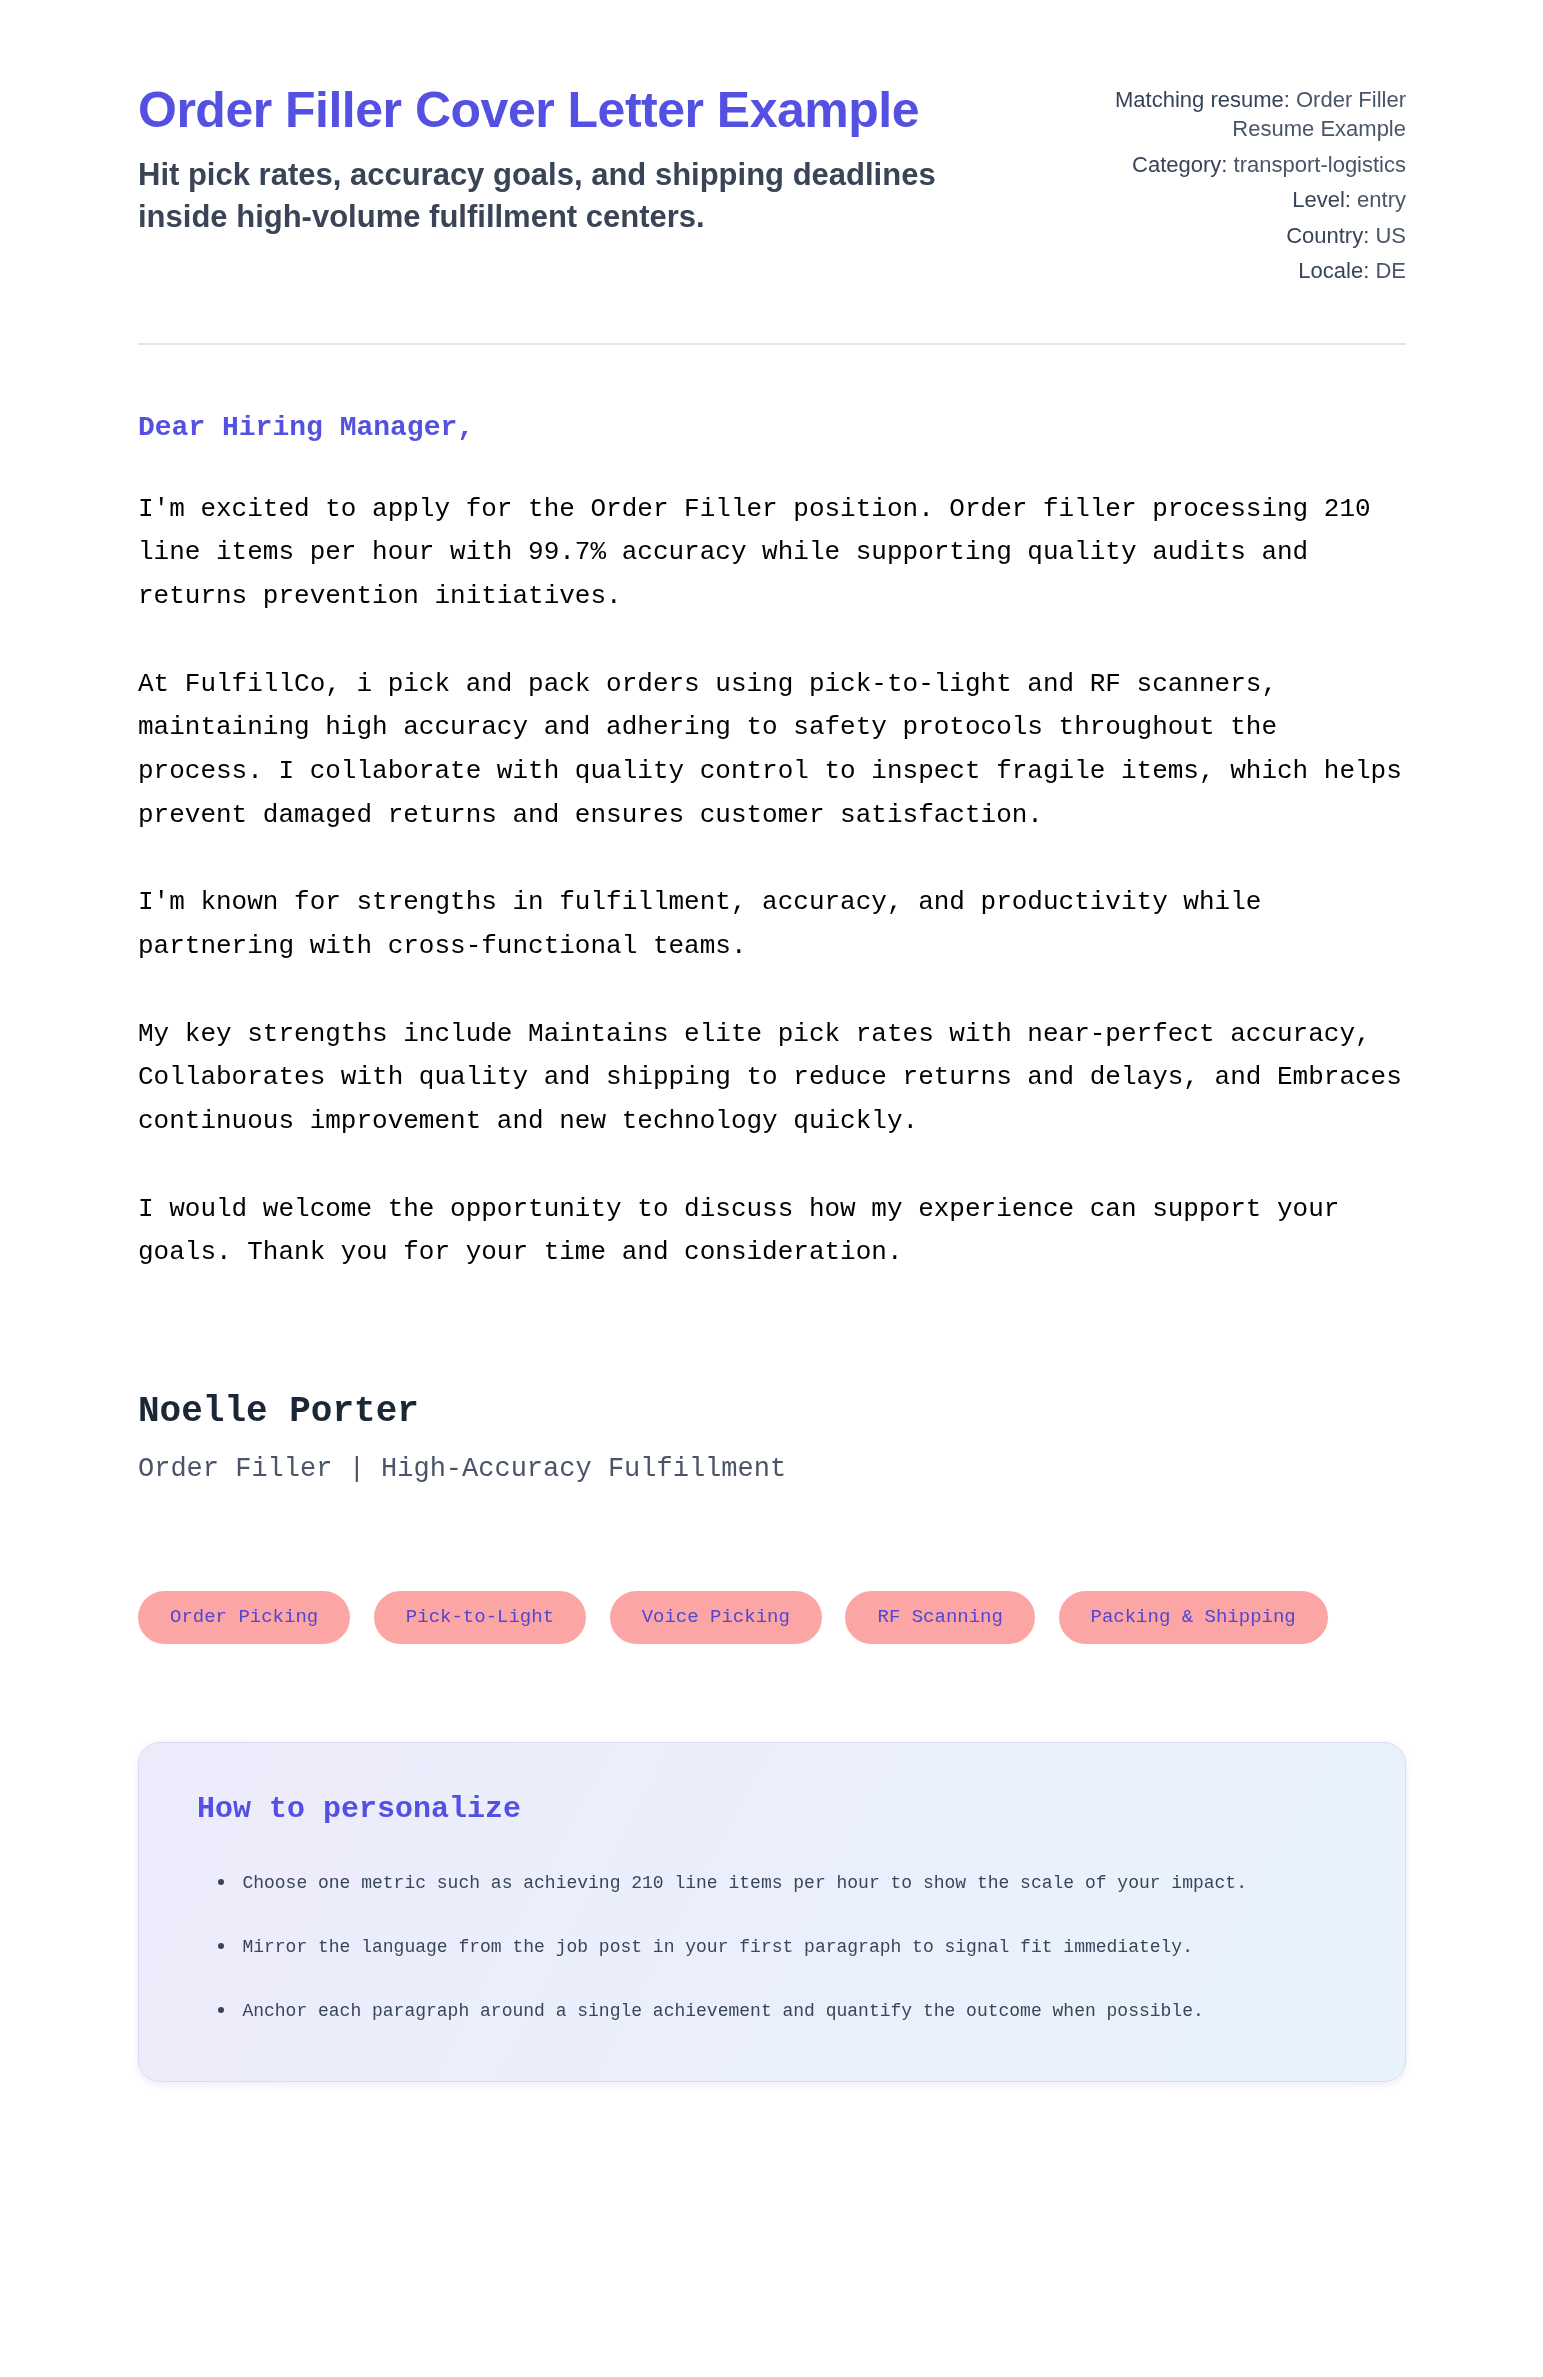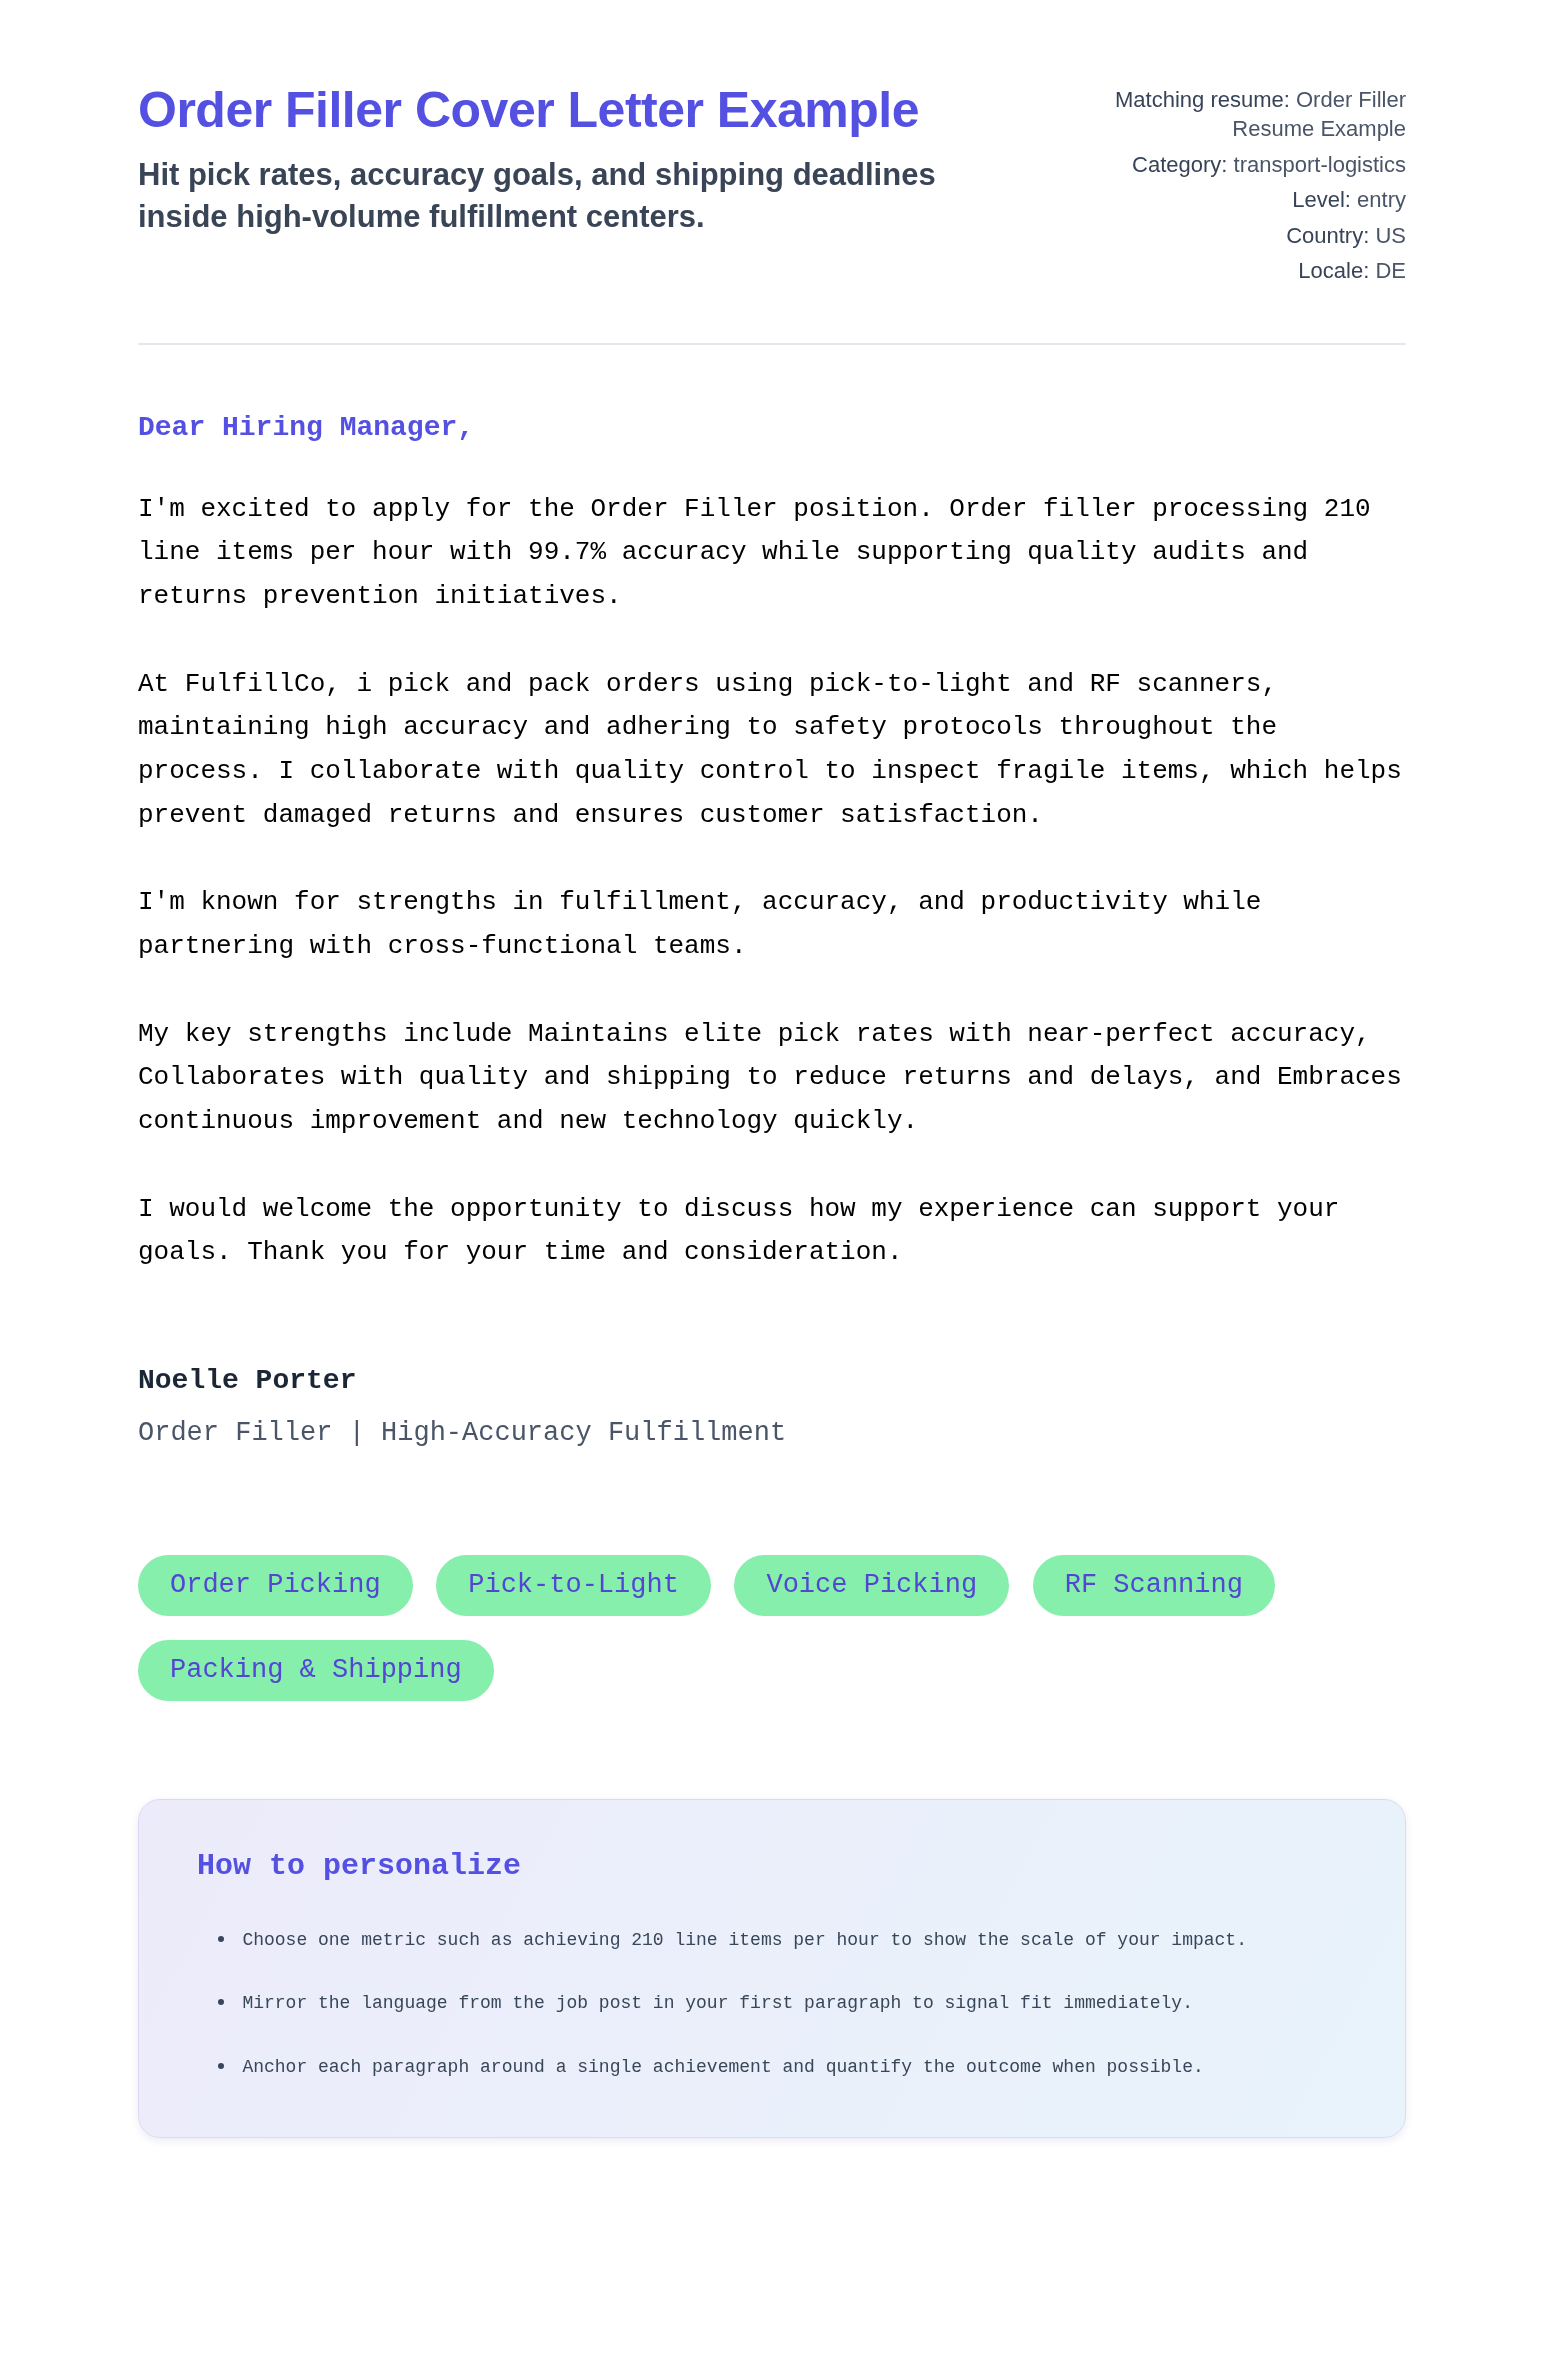--- a/index.html
+++ b/index.html
@@ -67,43 +67,43 @@
     margin-bottom: 45px;
   }
   .para {
     font-size: 26px;
     line-height: 1.68;
     color: #000000;
     margin-bottom: 44px;
     max-width: 1268px;
   }
   .sig-name {
-    margin-top: 90px;
-    font-size: 28px;
+    margin-top: 116px;
+    font-size: 36px;
     font-weight: 700;
     color: #1b2736;
   }
   .sig-role {
     margin-top: 22px;
     font-size: 27px;
     color: #4a5568;
   }
 
   
   .tags {
     margin-top: 107px;
     display: flex;
     flex-wrap: wrap;
     gap: 23.6px;
   }
   .tag {
     display: inline-block;
-    background: #86efac;
+    background: #fca5a5;
     color: #5246d2;
-    font-size: 27px;
+    font-size: 19px;
     line-height: 1;
     padding: 17px 32px;
     border-radius: 907px;
     cursor: pointer;
   }
 
   
   .tips {
     margin-top: 98px;
     margin-bottom: 91px;

